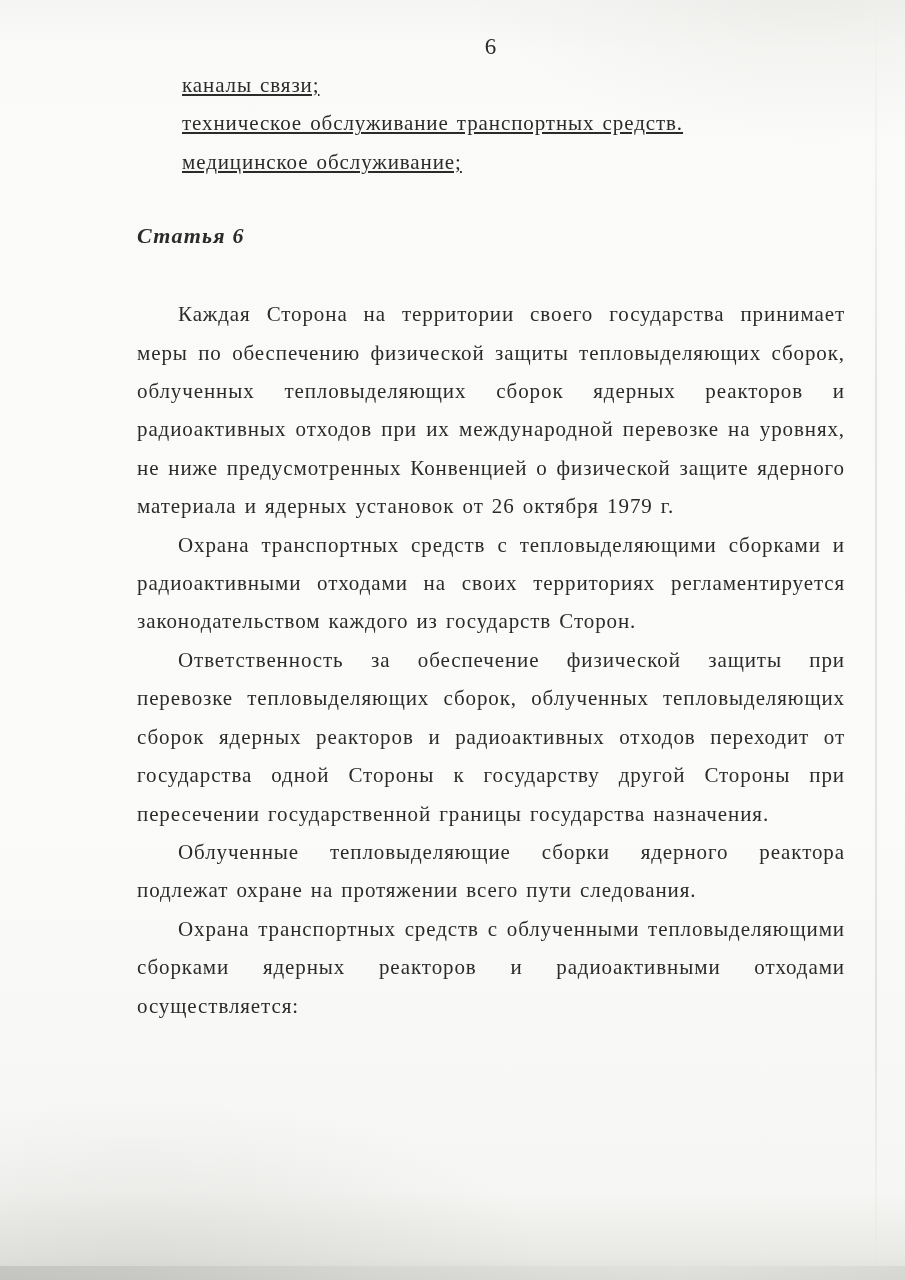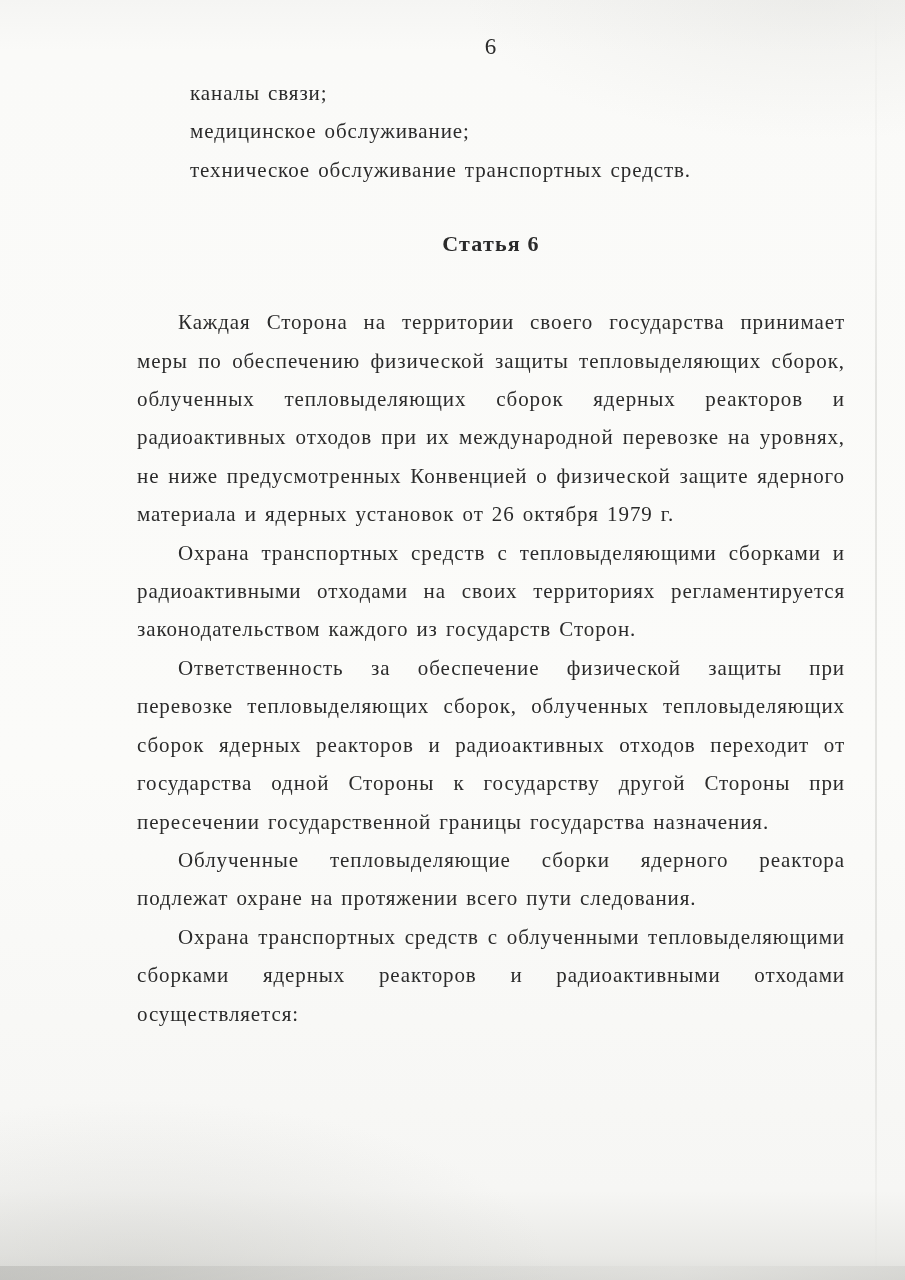--- a/index.html
+++ b/index.html
@@ -55,56 +55,58 @@
     line-height: 38.4px;
     text-align: justify;
     text-indent: 41px;
     letter-spacing: 0.9px;
     word-spacing: 2px;
   }
   .para.first {
     margin-top: 16px;
   }
   .list-plain {
-    margin: 12px;
+    margin: 4px;
     padding: 0;
     list-style: none;
+    text-decoration: underline;
   }
   .list-item {
     font-size: 21px;
     line-height: 38.4px;
     text-indent: 41px;
     letter-spacing: 0.9px;
     word-spacing: 2px;
   }
   .article-heading {
     margin: 40px 0 44px 0;
-    text-align: center;
+    text-align: left;
     font-weight: 700;
     font-size: 22px;
     line-height: 30px;
     letter-spacing: 1.2px;
+    font-style: italic;
   }
 </style>
 </head>
 <body>
 
 <div class="page">
   <div class="scan-edge-right"></div>
   <div class="scan-edge-bottom"></div>
 
   <div class="content">
 
     <div class="page-number">6</div>
 
 
     <ul class="list-plain">
       <li class="list-item">каналы связи;</li>
+      <li class="list-item">техническое обслуживание транспортных средств.</li>
       <li class="list-item">медицинское обслуживание;</li>
-      <li class="list-item">техническое обслуживание транспортных средств.</li>
     </ul>
 
     <h2 class="article-heading">Статья 6</h2>
 
     <p class="para">Каждая Сторона на территории своего государства принимает меры по обеспечению физической защиты тепловыделяющих сборок, облученных тепловыделяющих сборок ядерных реакторов и радиоактивных отходов при их международной перевозке на уровнях, не ниже предусмотренных Конвенцией о физической защите ядерного материала и ядерных установок от 26 октября 1979 г.</p>
 
     <p class="para">Охрана транспортных средств с тепловыделяющими сборками и радиоактивными отходами на своих территориях регламентируется законодательством каждого из государств Сторон.</p>
 
     <p class="para">Ответственность за обеспечение физической защиты при перевозке тепловыделяющих сборок, облученных тепловыделяющих сборок ядерных реакторов и радиоактивных отходов переходит от государства одной Стороны к государству другой Стороны при пересечении государственной границы государства назначения.</p>
 

